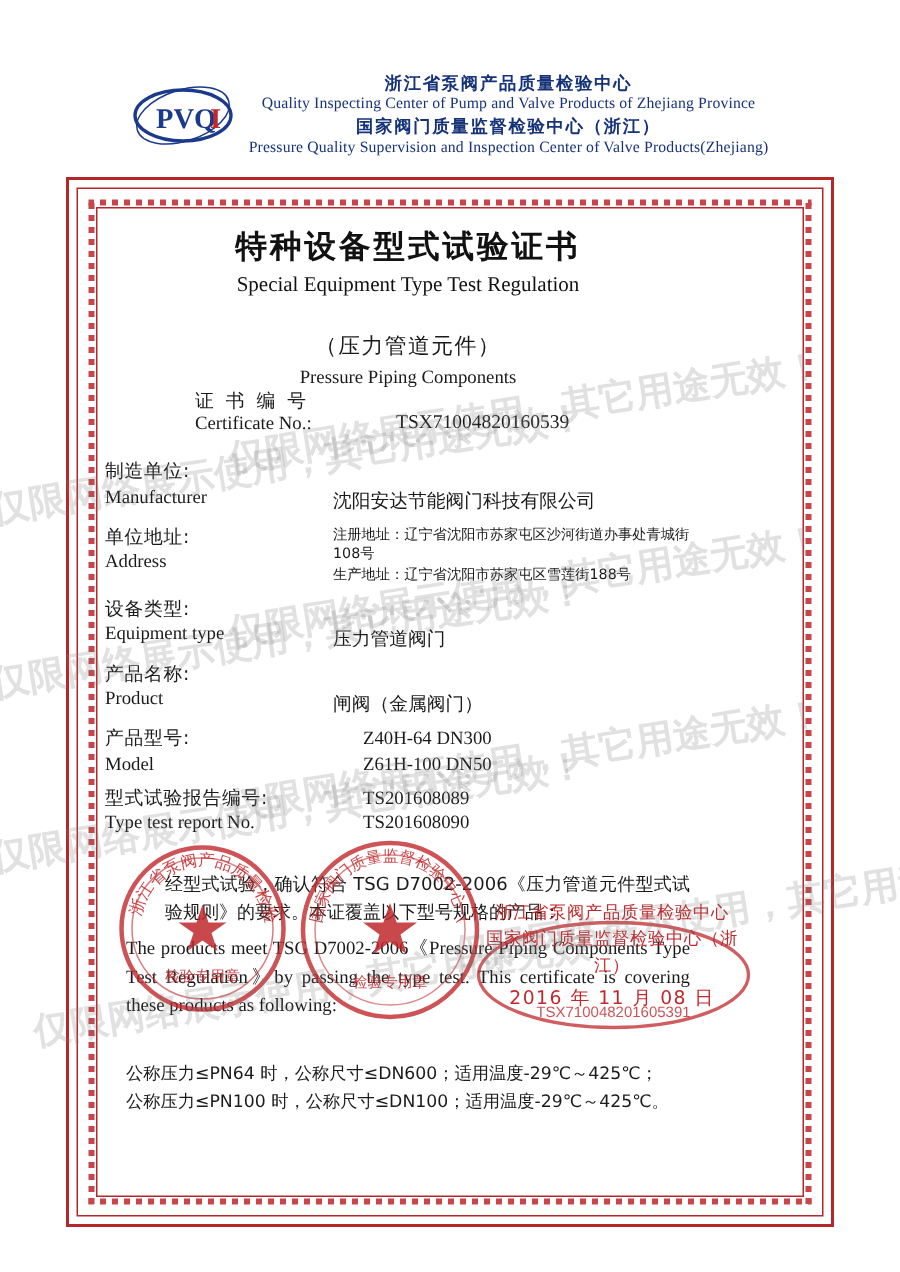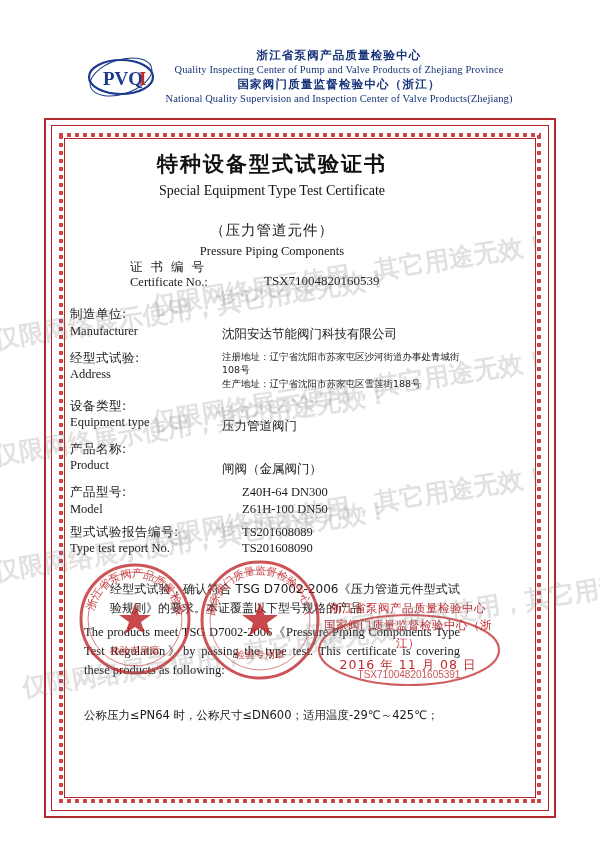--- a/index.html
+++ b/index.html
@@ -304,33 +304,33 @@
       <ellipse cx="34" cy="25" rx="32" ry="17" fill="none" stroke="#1b3a8c" stroke-width="2.2"></ellipse>
       <ellipse cx="34" cy="25" rx="32" ry="17" fill="none" stroke="#1b3a8c" stroke-width="1" transform="rotate(-18 34 25)"></ellipse>
       <text x="16" y="33" font-family="Liberation Serif, serif" font-size="19" font-weight="bold" fill="#1b3a8c">PVQ</text>
       <text x="52" y="33" font-family="Liberation Serif, serif" font-size="19" font-weight="bold" fill="#c0282c">I</text>
     </svg>
   </div>
   <div class="header-lines">
     <div class="hl-cn">浙江省泵阀产品质量检验中心</div>
     <div class="hl-en">Quality Inspecting Center of Pump and Valve Products of Zhejiang Province</div>
     <div class="hl-cn">国家阀门质量监督检验中心（浙江）</div>
-    <div class="hl-en">National Quality Supervision and Inspection Center of Valve Products(Zhejiang)</div>
+    <div class="hl-en">Pressure Quality Supervision and Inspection Center of Valve Products(Zhejiang)</div>
   </div>
 </div>
 
 <div class="frame">
   <div class="frame-inner-pattern"></div>
   <div class="frame-inner-line"></div>
 </div>
 
 <div class="content">
 
   <div class="title-cn">特种设备型式试验证书</div>
-  <div class="title-en">Special Equipment Type Test Certificate</div>
+  <div class="title-en">Special Equipment Type Test Regulation</div>
 
   <div class="subtitle-cn">（压力管道元件）</div>
   <div class="subtitle-en">Pressure Piping Components</div>
 
   <div class="certno-row">
     <div class="certno-label">
       <span class="cn">证 书 编 号</span>
       <span class="en">Certificate No.:</span>
     </div>
     <div class="certno-value">TSX71004820160539</div>
@@ -343,21 +343,21 @@
         <span class="cn">制造单位:</span>
         <span class="en">Manufacturer</span>
       </td>
       <td class="f-value">
         <span class="v-cn">沈阳安达节能阀门科技有限公司</span>
       </td>
     </tr>
 
     <tr class="row-gap">
       <td class="f-label">
-        <span class="cn">经型式试验:</span>
+        <span class="cn">单位地址:</span>
         <span class="en">Address</span>
       </td>
       <td class="f-value">
         <span class="v-small">注册地址：辽宁省沈阳市苏家屯区沙河街道办事处青城街108号</span>
         <span class="v-small">生产地址：辽宁省沈阳市苏家屯区雪莲街188号</span>
       </td>
     </tr>
 
     <tr class="row-gap">
       <td class="f-label">
@@ -400,20 +400,21 @@
         <span class="v-en">TS201608090</span>
       </td>
     </tr>
   </tbody>
     </table>
 
   <div class="para-block">
     <div class="para">经型式试验，确认符合 TSG D7002-2006《压力管道元件型式试验规则》的要求。本证覆盖以下型号规格的产品：</div>
     <div class="para-en">The products meet TSG D7002-2006《Pressure Piping Components Type Test Regulation》by passing the type test. This certificate is covering these products as following:</div>
     <div class="para-list">公称压力≤PN64 时，公称尺寸≤DN600；适用温度-29℃～425℃；</div>
+    <div class="para-list" style="margin-top:0">公称压力≤PN100 时，公称尺寸≤DN100；适用温度-29℃～425℃。</div>
   </div>
 </div>
 
 <div class="seal-left">
   <svg width="118" height="118" viewBox="0 0 118 118">
     <circle cx="59" cy="59" r="54" fill="none" stroke="#c0282c" stroke-width="3" opacity="0.8"></circle>
     <circle cx="59" cy="59" r="47" fill="none" stroke="#c0282c" stroke-width="1" opacity="0.6"></circle>
     <path id="arcL" d="M 17 59 A 42 42 0 0 1 101 59" fill="none"></path>
     <text font-family="DejaVu Sans, sans-serif" font-size="11" fill="#c0282c" opacity="0.85">
       <textPath href="#arcL" startOffset="6%">浙江省泵阀产品质量检验中心</textPath>

